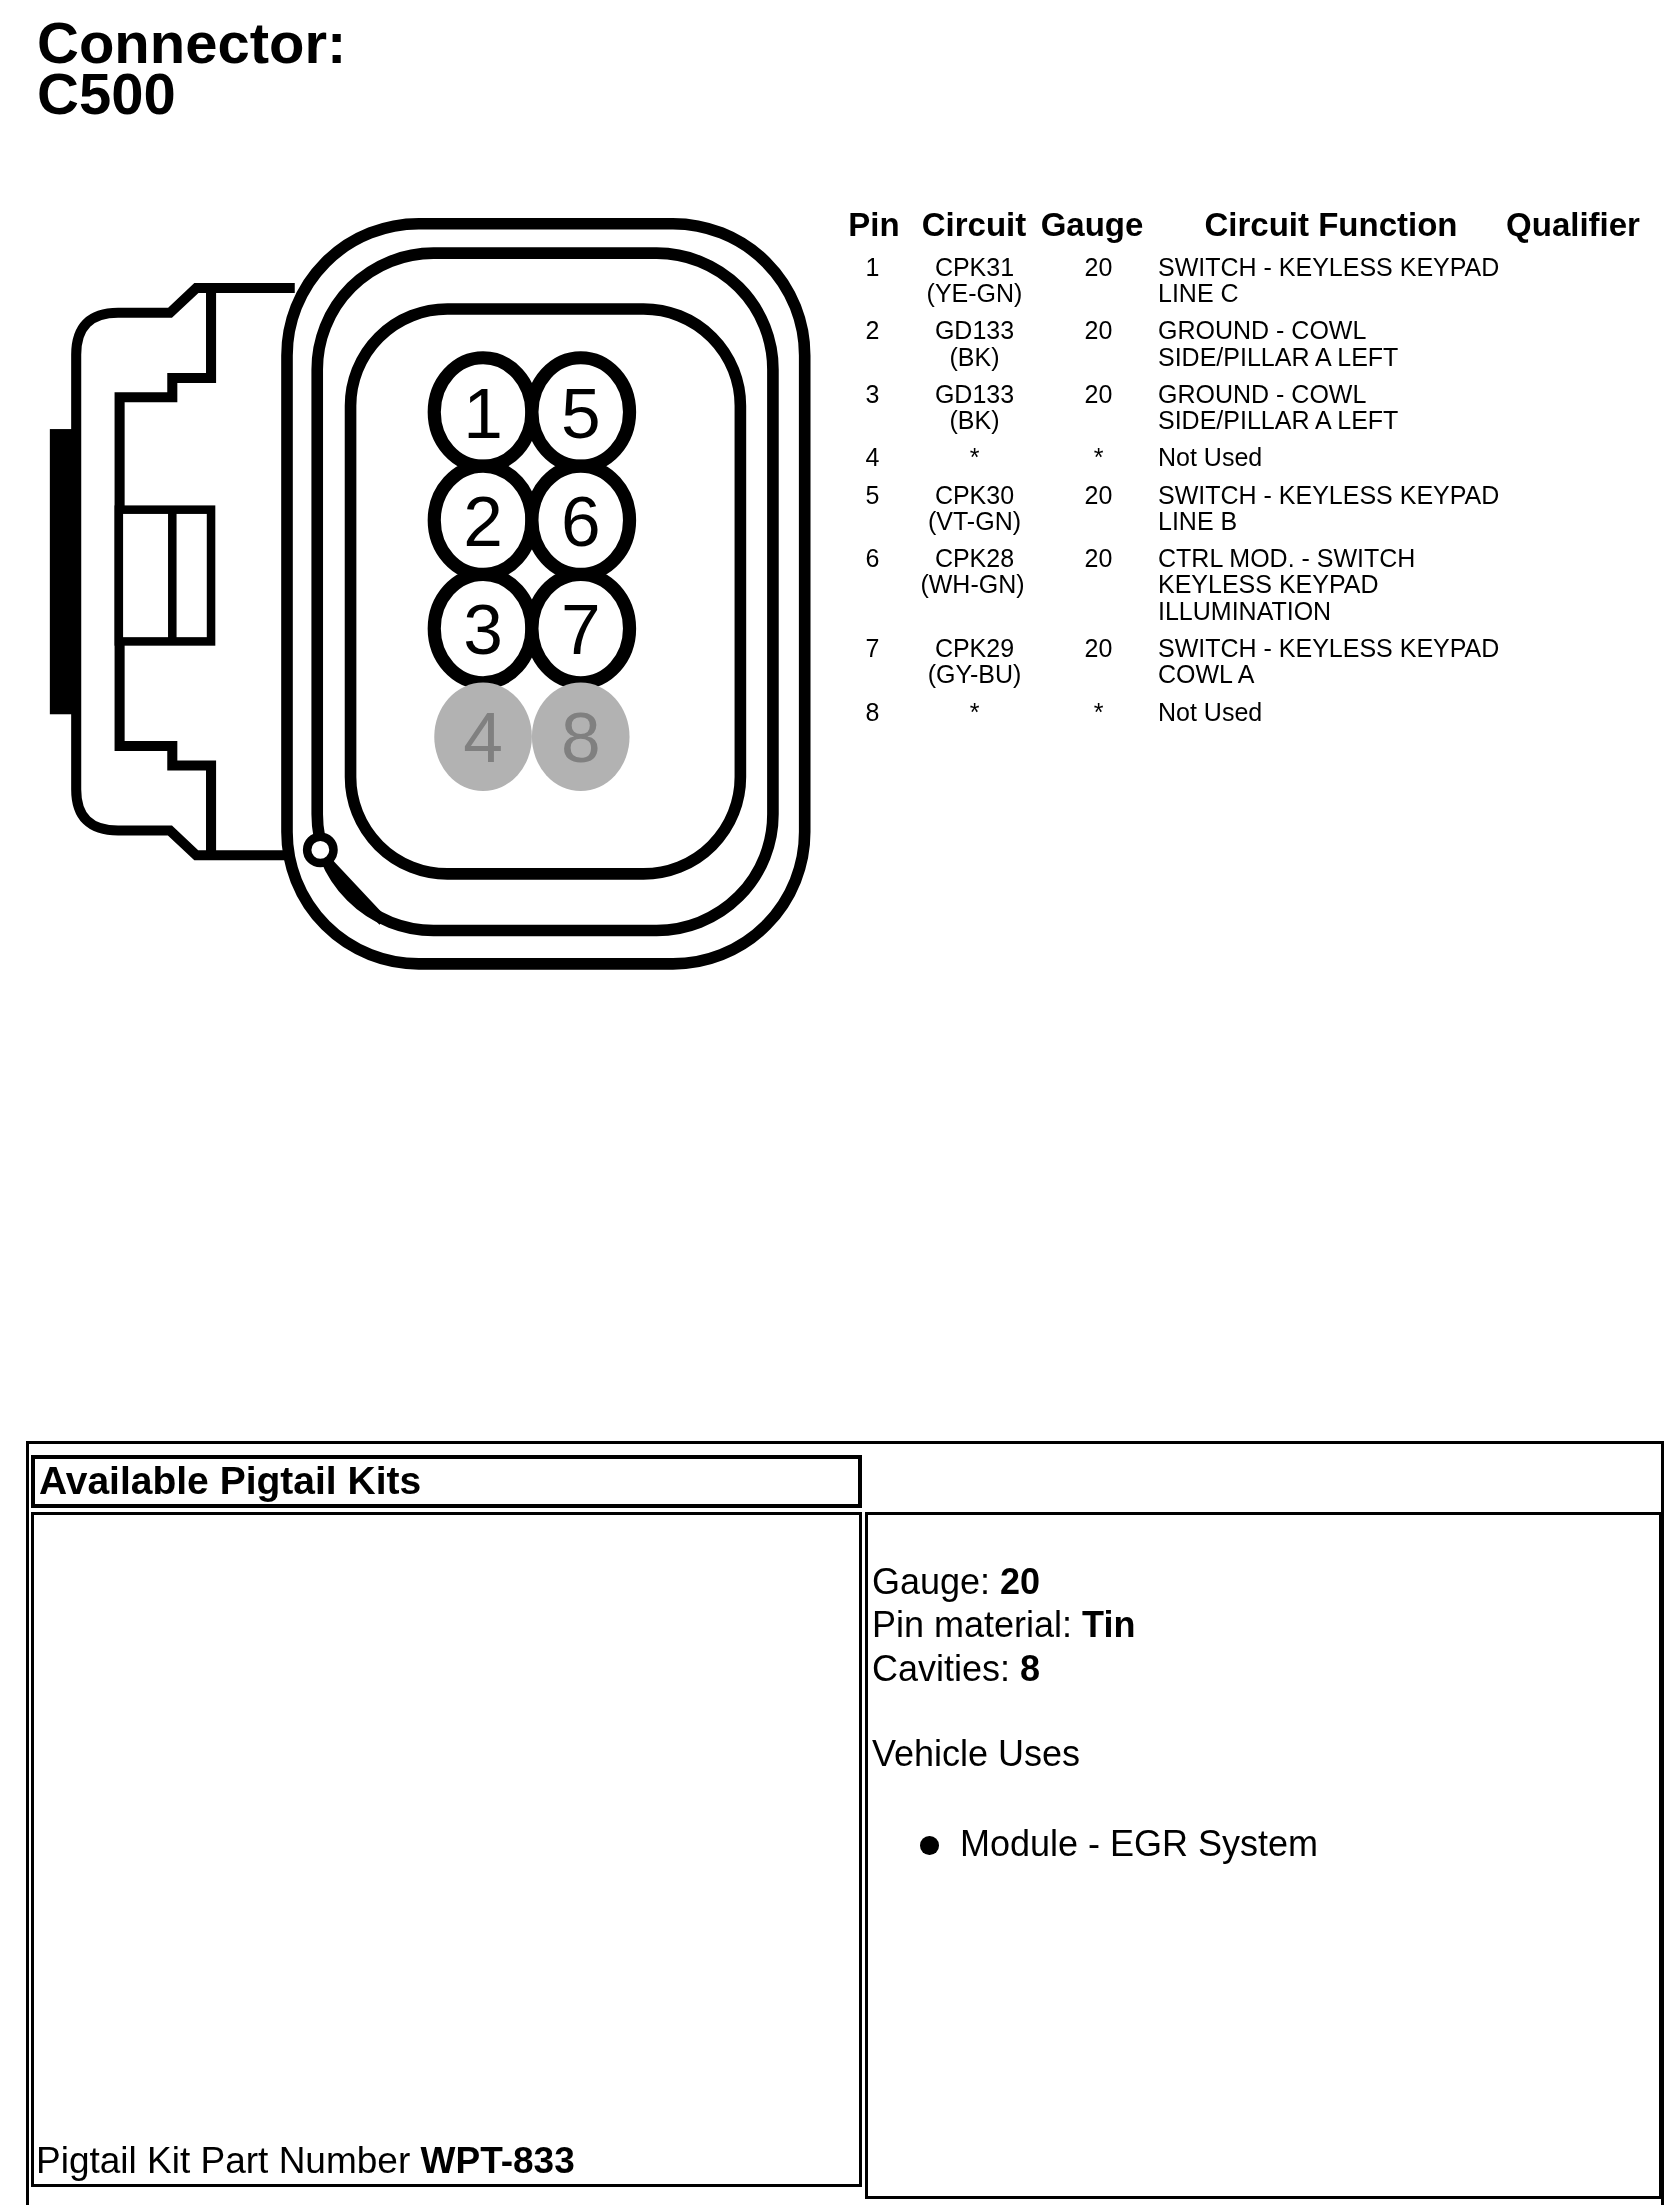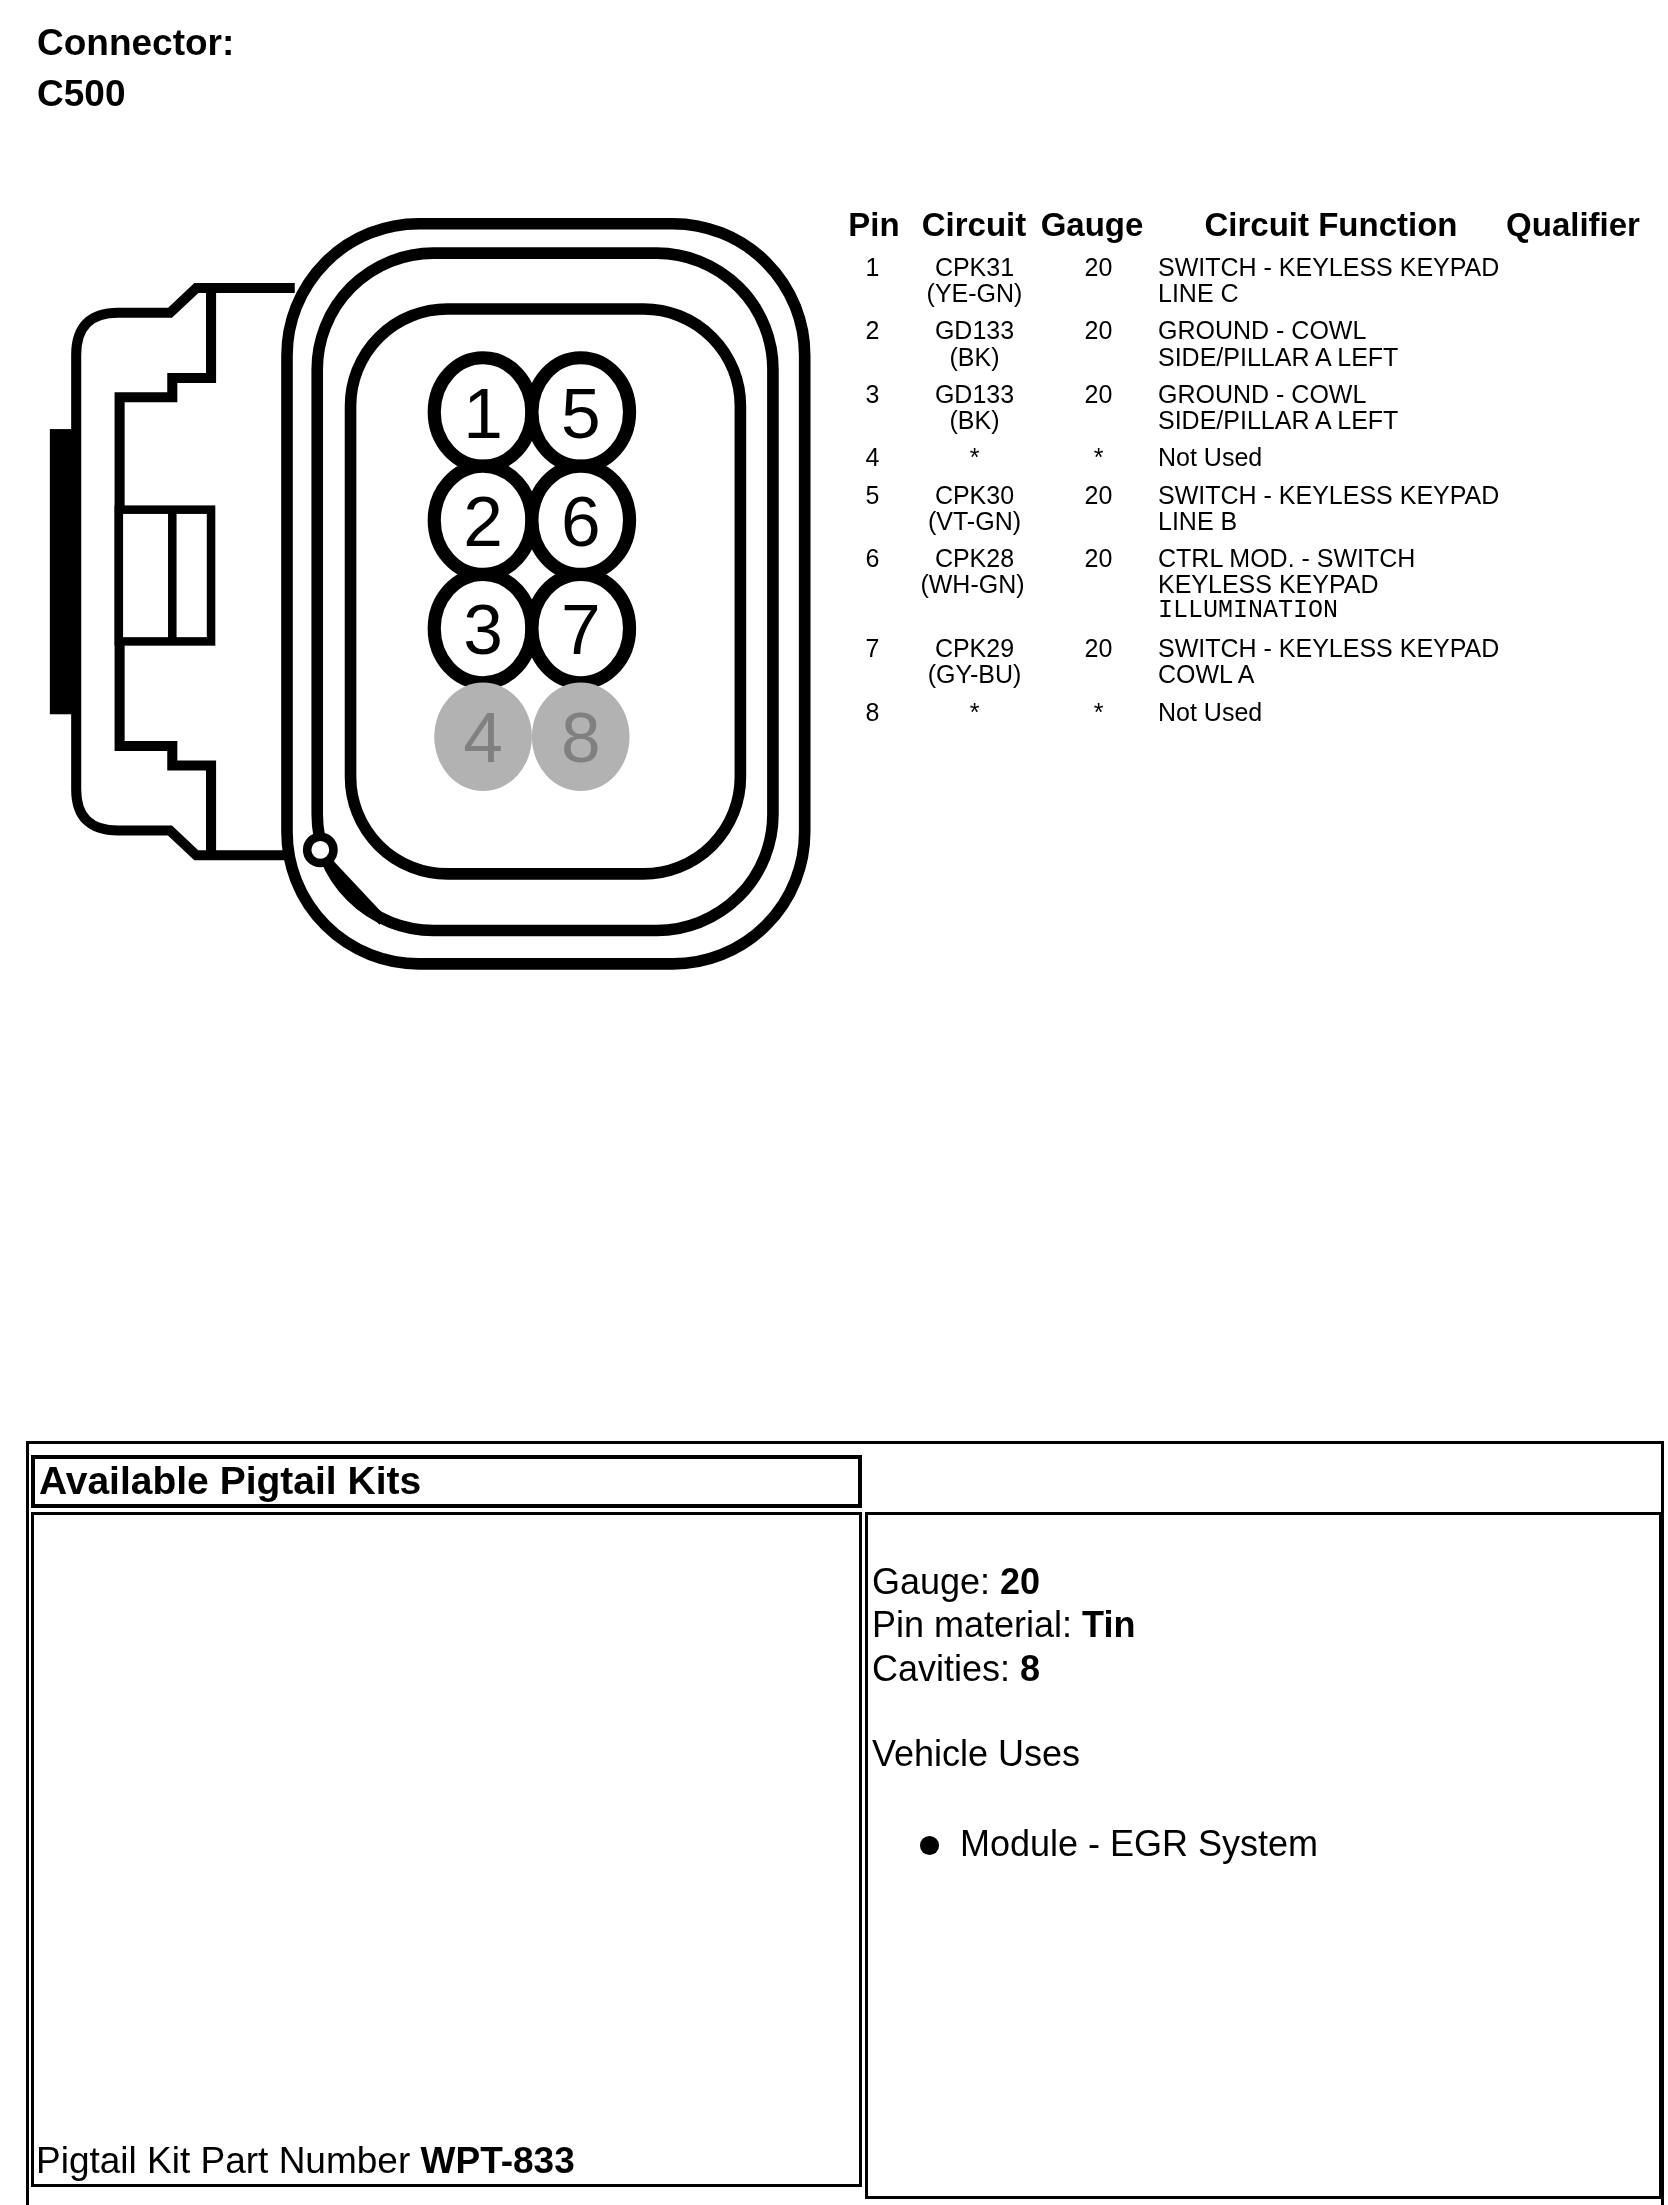--- a/index.html
+++ b/index.html
@@ -4,21 +4,21 @@
 <style>
   html,body{margin:0;padding:0;background:#fff;}
   *{box-sizing:border-box;}
   #page{
     position:relative;width:1669px;height:2205px;background:#ffffff;
     font-family:"Liberation Sans",sans-serif;color:#000;overflow:hidden;
   }
   .abs{position:absolute;}
   .b{font-weight:bold;}
   
-  #connector-label{font-size:37px;font-weight:bold;line-height:51px;}
+  #connector-label{font-size:58px;font-weight:bold;line-height:51px;}
   .hdr-label{font-size:33px;font-weight:bold;line-height:36px;text-align:center;}
   .hdr-value{font-size:33px;line-height:36px;text-align:center;}
   
   .pt-header{font-size:33px;font-weight:bold;line-height:36px;text-align:center;white-space:nowrap;}
   .pt-cell{font-size:25px;line-height:26px;white-space:nowrap;}
   
   .serif{font-family:Liberation Sans, sans-serif;}
   #pigtail-outer{border:3.9px solid #000;border-bottom:none;}
   #pigtail-header-cell{border:4.7px solid #000;}
   #pigtail-left-cell{border:3.9px solid #000;}
@@ -109,21 +109,21 @@
       <div class="abs pt-cell" style="left: 858px; top: 508px; width: 233px; text-align: center;">(VT-GN)</div>
       <div class="abs pt-cell" style="left: 1044px; top: 482px; width: 109px; text-align: center;">20</div>
       <div class="abs pt-cell" style="left: 1158px; top: 482px; width: 434px;">SWITCH - KEYLESS KEYPAD</div>
       <div class="abs pt-cell" style="left: 1158px; top: 508px; width: 434px;">LINE B</div>
       <div class="abs pt-cell" style="left: 826px; top: 545px; width: 93px; text-align: center;">6</div>
       <div class="abs pt-cell" style="left: 858px; top: 545px; width: 233px; text-align: center;">CPK28</div>
       <div class="abs pt-cell" style="left: 856px; top: 571px; width: 233px; text-align: center;">(WH-GN)</div>
       <div class="abs pt-cell" style="left: 1044px; top: 545px; width: 109px; text-align: center;">20</div>
       <div class="abs pt-cell" style="left: 1158px; top: 545px; width: 434px;">CTRL MOD. - SWITCH</div>
       <div class="abs pt-cell" style="left: 1158px; top: 571px; width: 434px;">KEYLESS KEYPAD</div>
-      <div class="abs pt-cell" style="left: 1158px; top: 598px; width: 434px; font-family: Liberation Mono, monospace;">ILLUMINATION</div>
+      <div class="abs pt-cell" style="left: 1158px; top: 598px; width: 434px;">ILLUMINATION</div>
       <div class="abs pt-cell" style="left: 826px; top: 635px; width: 93px; text-align: center;">7</div>
       <div class="abs pt-cell" style="left: 858px; top: 635px; width: 233px; text-align: center;">CPK29</div>
       <div class="abs pt-cell" style="left: 858px; top: 661px; width: 233px; text-align: center;">(GY-BU)</div>
       <div class="abs pt-cell" style="left: 1044px; top: 635px; width: 109px; text-align: center;">20</div>
       <div class="abs pt-cell" style="left: 1158px; top: 635px; width: 434px;">SWITCH - KEYLESS KEYPAD</div>
       <div class="abs pt-cell" style="left: 1158px; top: 661px; width: 434px;">COWL A</div>
       <div class="abs pt-cell" style="left: 826px; top: 699px; width: 93px; text-align: center;">8</div>
       <div class="abs pt-cell" style="left: 858px; top: 699px; width: 233px; text-align: center;">*</div>
       <div class="abs pt-cell" style="left: 1044px; top: 699px; width: 109px; text-align: center;">*</div>
       <div class="abs pt-cell" style="left: 1158px; top: 699px; width: 434px;">Not Used</div>

